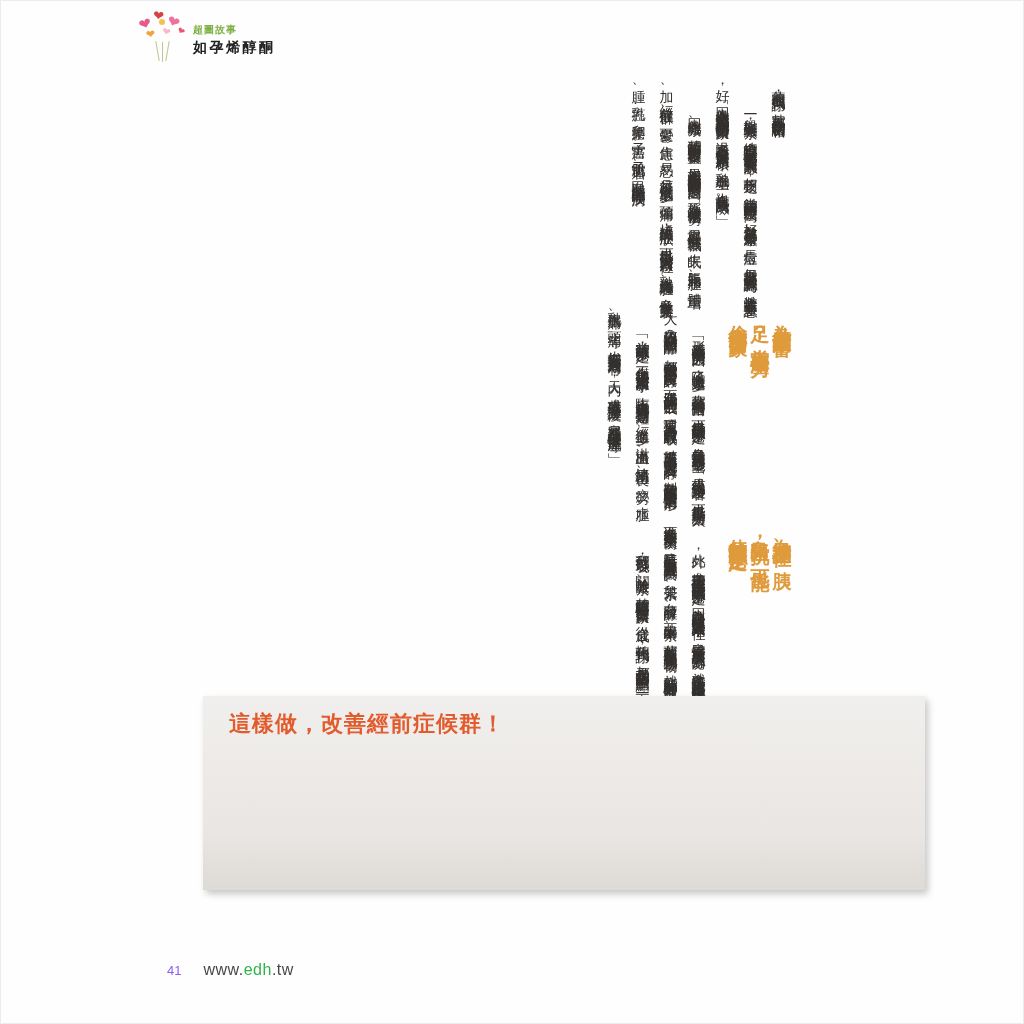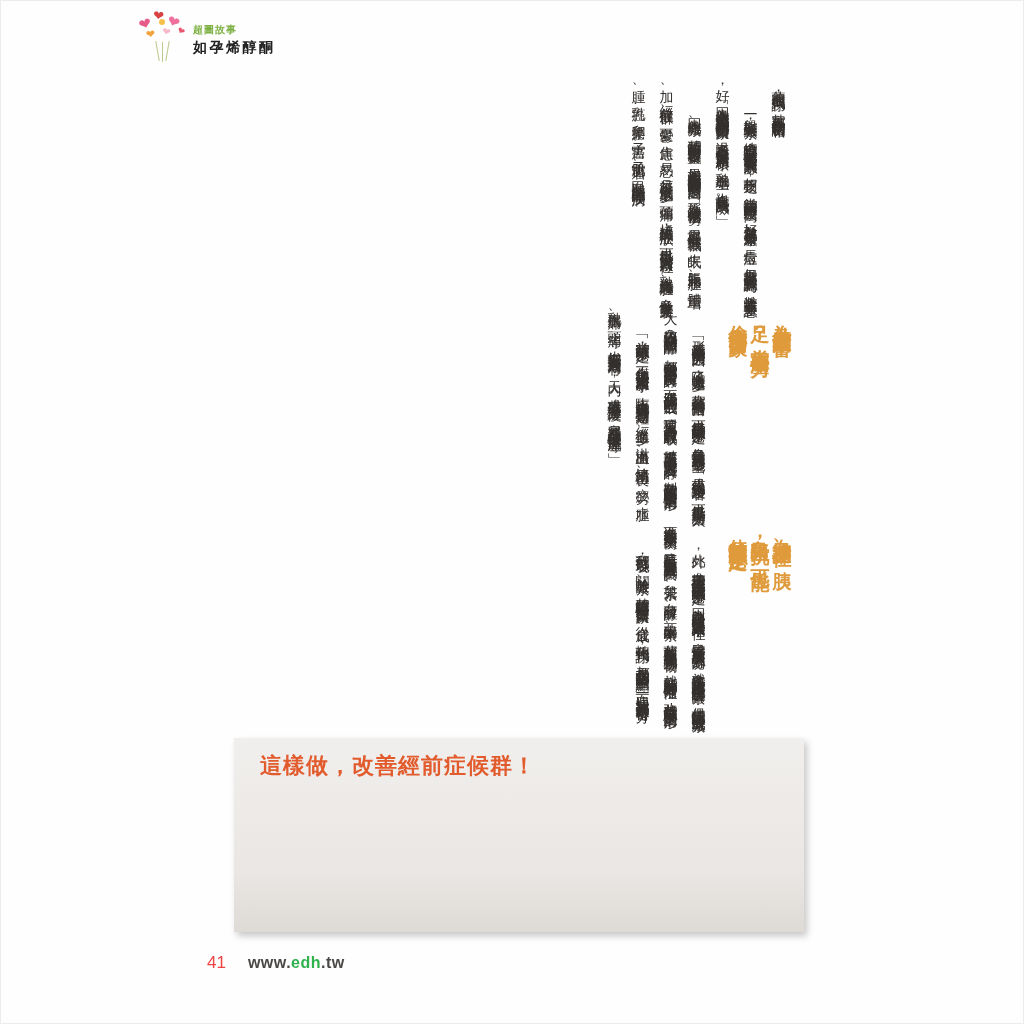--- a/index.html
+++ b/index.html
@@ -56,44 +56,43 @@
     font-size:19px;
     line-height:22px;
     letter-spacing:2px;
     font-weight:bold;
     color:#df9a3b;
   }
   .vheading span{display:block;}
 
   
   .tip-box{
-    position:absolute;left:202px;top:737px;width:570px;height:194px;
+    position:absolute;left:202px;top:695px;width:722px;height:194px;
     box-sizing:border-box;
     padding:13px 22px 0 26px;
     background:linear-gradient(180deg,#f1efed 0%,#e9e6e3 70%,#dedad6 100%);
     box-shadow:3px 4px 7px rgba(0,0,0,0.22);
-    margin-left:31px;
   }
   .tip-title{
     margin:0 0 9px 0;
     font-size:22px;font-weight:bold;color:#e25b2d;letter-spacing:1px;
   }
   .tip-p{
     margin:0 0 12px 0;
     font-size:15px;line-height:25px;color:#3a3836;
     text-align:justify;letter-spacing:0.5px;
   }
 
   
   .page-footer{
     position:absolute;left:166px;top:952px;
     display:flex;align-items:baseline;gap:22px;
   }
-  .page-num{font-size:17px;color:#ef4444;margin-left:40px;}
-  .site-url{font-size:16px;font-weight:bold;color:#4a4846;letter-spacing:0.5px;}
+  .page-num{font-size:13px;color:#8b5cf6;}
+  .site-url{font-size:16px;font-weight:normal;color:#4a4846;letter-spacing:0.5px;margin-top:8px;}
   .site-url .brand{color:#2eb34d;}
 </style>
 </head>
 <body>
 
 <div class="page">
 
   <div class="logo">
     <div class="logo-art">
       <span class="heart h1">❤</span>

